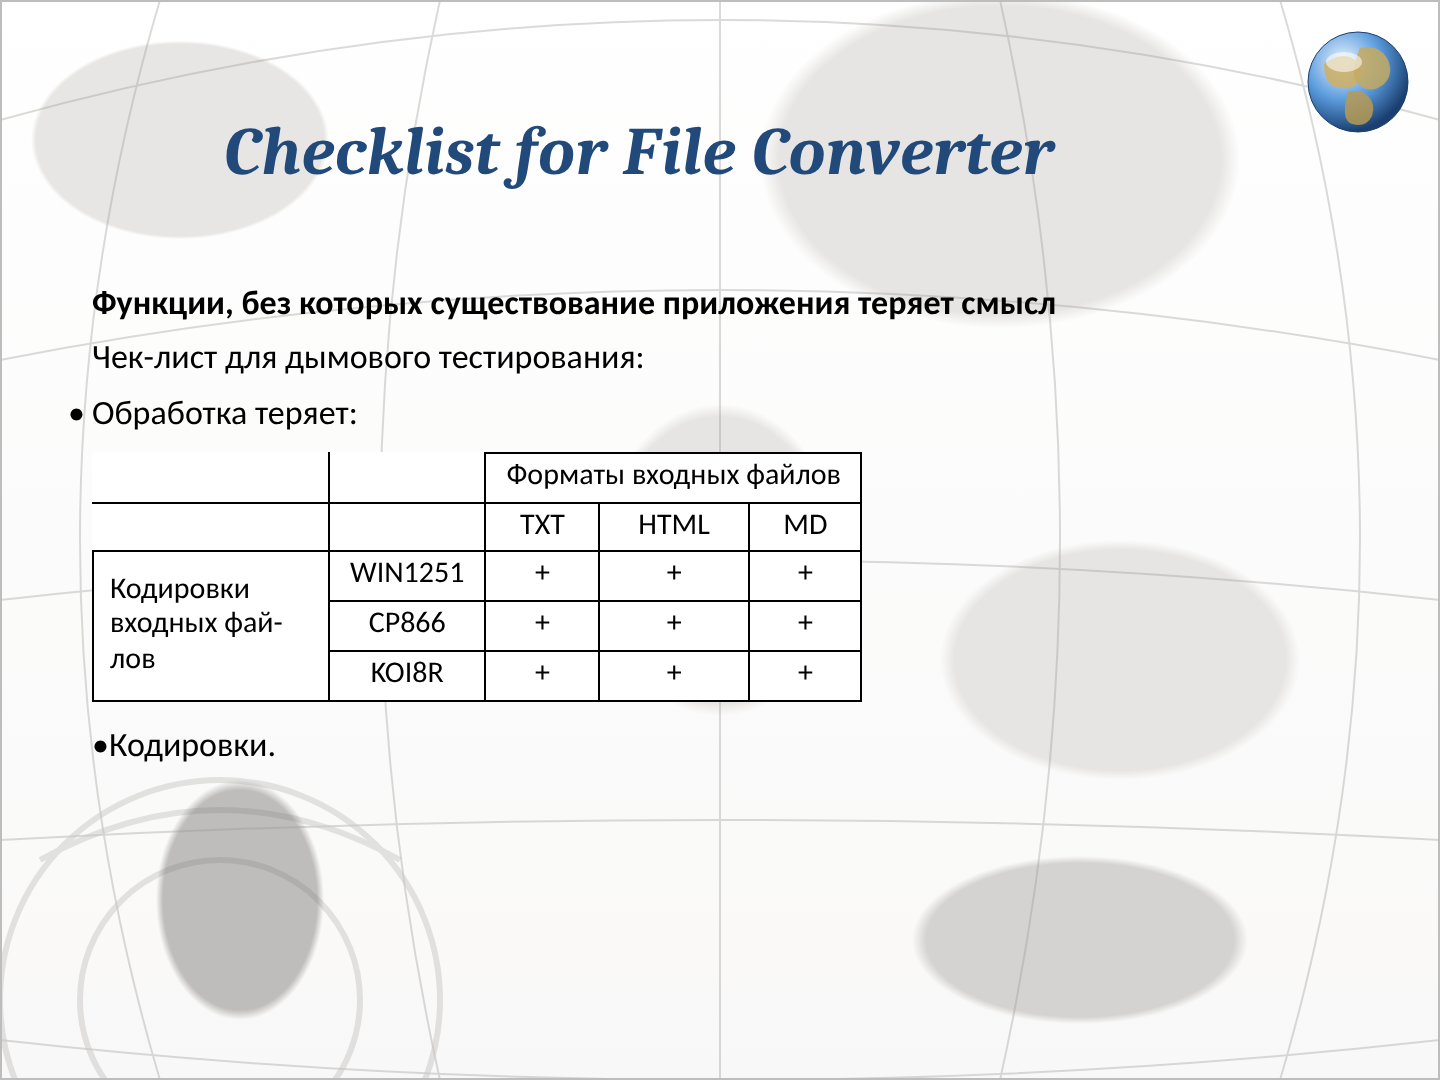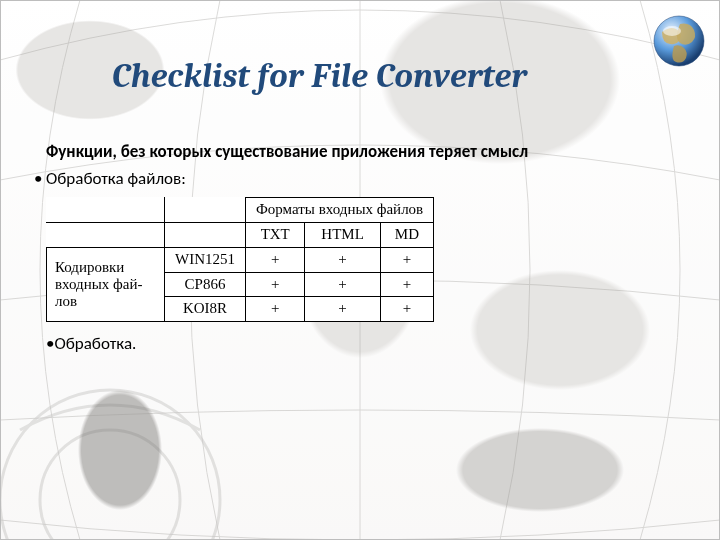--- a/index.html
+++ b/index.html
@@ -84,21 +84,20 @@
     content: "•";
     position: absolute;
     left: 0;
     top: 0;
     color: #000;
   }
 
   
   .table-wrap {
     margin: 4px 0 10px 0;
-    font-family: Liberation Serif, serif;
   }
   table.matrix {
     border-collapse: collapse;
     background: #ffffff;
     font-size: 15px;
     color: #000;
   }
   table.matrix th, table.matrix td {
     border: 1px solid #000;
     padding: 1px 10px;
@@ -178,23 +177,24 @@
     <path d="M28 10 q10 -2 14 6 q3 7 -2 12 q-6 5 -12 1 q-6 -5 0 -19 Z" fill="#c4a95f" opacity="0.85"></path>
     <path d="M22 32 q6 -2 10 2 q4 4 2 10 q-3 6 -10 4 q-6 -2 -2 -16 Z" fill="#b79a52" opacity="0.85"></path>
     <ellipse cx="20" cy="17" rx="9" ry="5" fill="#ffffff" opacity="0.55"></ellipse>
   </svg>
 </div>
 
 <h1 class="heading">Checklist for File Converter</h1>
 
 <div class="content">
   <div class="bold-line">Функции, без которых существование приложения теряет смысл</div>
+  <div class="sub-line">Чек-лист для дымового тестирования:</div>
 
   <ul class="bullets">
-    <li>Обработка файлов:</li>
+    <li>Обработка теряет:</li>
   </ul>
 
   <div class="table-wrap">
     <table class="matrix">
       <tbody>
           <tr>
         <th class="no-border-tl"></th>
         <th class="no-border-tl"></th>
         <th colspan="3">Форматы входных файлов</th>
       </tr>
@@ -223,17 +223,17 @@
         <td>KOI8R</td>
         <td>+</td>
         <td>+</td>
         <td>+</td>
       </tr>
     </tbody>
       </table>
   </div>
 
   <ul class="last-bullet">
-    <li>Обработка.</li>
+    <li>Кодировки.</li>
   </ul>
 </div>
 
 <div class="frame"></div>
 
 </body></html>

